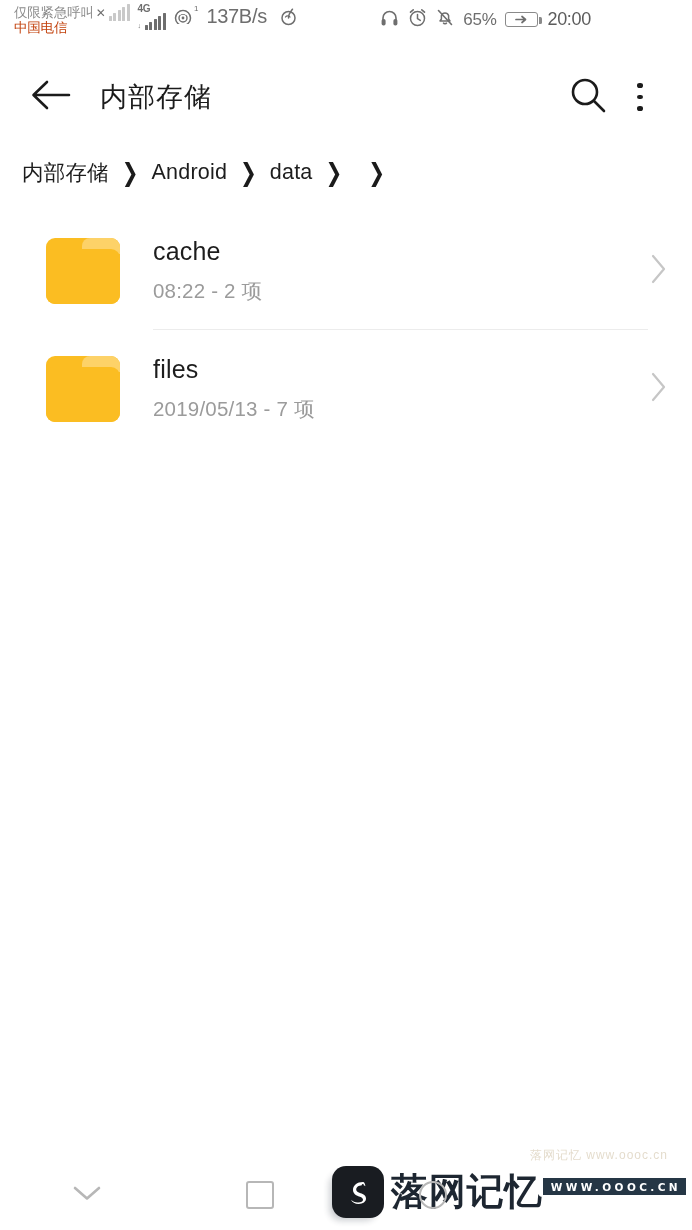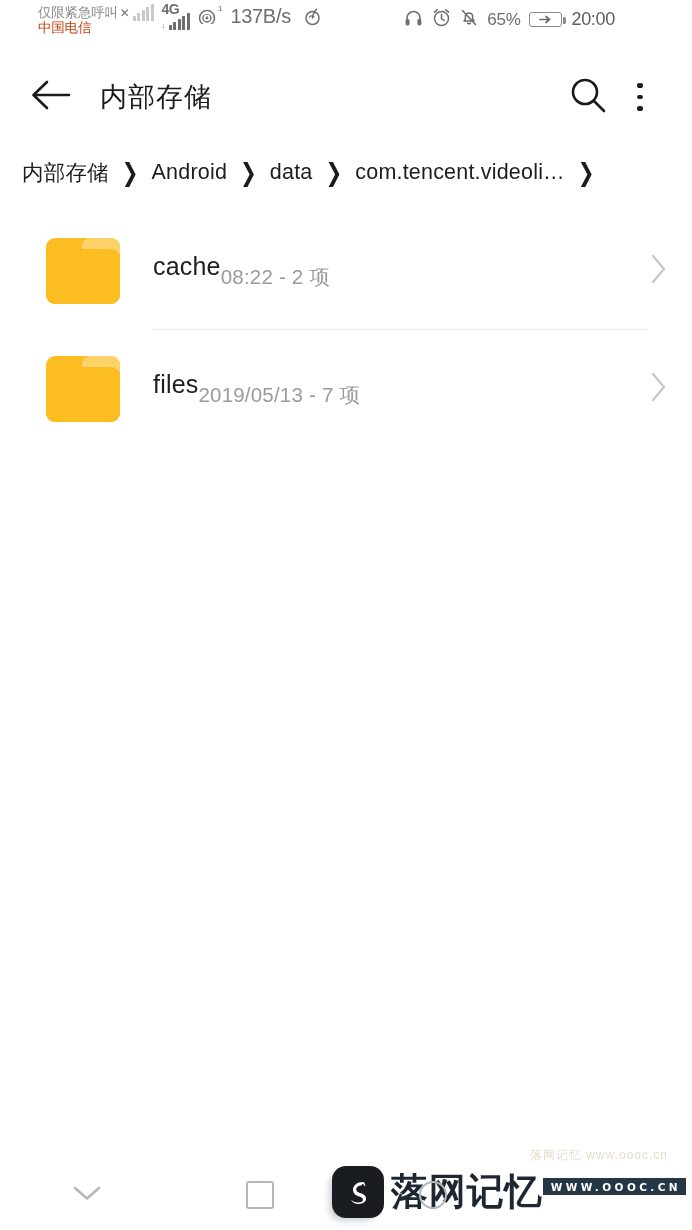--- a/index.html
+++ b/index.html
@@ -7,37 +7,37 @@
     width:692px; height:1230px;
     background:#ffffff;
     font-family:"Liberation Sans","DejaVu Sans",sans-serif;
     overflow:hidden;
   }
   #screen { position:relative; width:692px; height:1230px; background:#fff; }
 
   
   .statusbar{
     position:absolute; top:0; left:0; width:605px; height:52px;
-    display:flex; align-items:flex-start; padding:4px 14px 0 14px;margin-left:24px;
+    display:flex; align-items:flex-start; padding:4px 14px 0 14px;
   }
   .sb-left{ display:flex; align-items:flex-start; }
   .carrier{ display:flex; flex-direction:column; line-height:1.12; padding-top:1px;}
   .carrier-line1{ font-size:13.5px; color:#8a8a8a; letter-spacing:-0.2px; }
   .carrier-line2{ font-size:13.5px; color:#c2410c; letter-spacing:-0.2px; }
   .x-mark{ font-size:12px; color:#6e6e6e; font-weight:bold; margin-left:2px; padding-top:2px;}
   .sig{ display:flex; align-items:flex-end; height:17px; margin-left:3px; padding-top:4px;}
   .sig span{ width:3px; margin-right:1.5px; border-radius:0.5px; background:#c9c9c9; }
   .sig.active span{ background:#6e6e6e; }
   .sig span:nth-child(1){height:5px}
   .sig span:nth-child(2){height:8px}
   .sig span:nth-child(3){height:11px}
   .sig span:nth-child(4){height:14px}
   .sig span:nth-child(5){height:17px}
   .g4wrap{ display:flex; flex-direction:column; align-items:flex-start; margin-left:6px; padding-top:1px;}
-  .g4label{ font-size:14px; color:#6e6e6e; font-weight:bold; line-height:8px; letter-spacing:-0.3px;}
+  .g4label{ font-size:10px; color:#6e6e6e; font-weight:bold; line-height:8px; letter-spacing:-0.3px;}
   .g4row{ display:flex; align-items:flex-end; }
   .g4arrow{ font-size:7px; color:#6e6e6e; line-height:8px; margin-right:1px;}
   .hotspot{ position:relative; margin-left:7px; padding-top:3px; }
   .hotspot-sup{ position:absolute; top:0px; right:-5px; font-size:8px; color:#6e6e6e;}
   .speed{ font-size:20px; color:#6e6e6e; margin-left:13px; letter-spacing:-0.3px; padding-top:1px;}
   .music-ic{ margin-left:12px; padding-top:3px; }
 
   .sb-right{ margin-left:auto; display:flex; align-items:center; padding-top:4px;}
   .sb-right > *{ margin-left:9px; }
   .batt-pct{ font-size:17px; color:#6e6e6e; letter-spacing:-0.3px;}
@@ -91,21 +91,21 @@
     background:#fbbd22; border-radius:9px;
   }
   .folder-tab{
     position:absolute; left:36px; top:0px; width:38px; height:16px;
     background:#fdd268; border-radius:8px 9px 0 0;
   }
   .folder-front{
     position:absolute; left:0; top:11px; width:74px; height:55px;
     background:#fbbd22; border-radius:7px 9px 9px 9px;
   }
-  .row-text{ margin-left:33px; display:flex; flex-direction:row; justify-content:center; }
+  .row-text{ margin-left:33px; display:flex; flex-direction:column; justify-content:center; }
   .row-name{ font-size:25px; color:#1d1d1d; line-height:1.15; letter-spacing:0.2px;}
   .row-meta{ font-size:20.5px; color:#9b9b9b; margin-top:11px; letter-spacing:0.2px;}
   .row-chevron{ margin-left:auto; }
   .divider{
     position:absolute; left:153px; right:44px; bottom:0; height:1px; background:#ececec;
   }
 
   
   .navbar{
     position:absolute; bottom:0; left:0; width:692px; height:70px;
@@ -259,21 +259,20 @@
     </div>
   </div>
 
   <div class="crumbs">
     <span class="crumb clipped">内部存储</span>
     <span class="crumb-sep">❯</span>
     <span class="crumb">Android</span>
     <span class="crumb-sep">❯</span>
     <span class="crumb">data</span>
     <span class="crumb-sep">❯</span>
-    <span class="crumb trunc">com.tencent.videoli…</span>
     <span class="crumb-sep">❯</span>
   </div>
 
   <div class="list">
 
     <div class="row">
       <div class="folder">
         <div class="folder-back"></div>
         <div class="folder-tab"></div>
         <div class="folder-front"></div>

